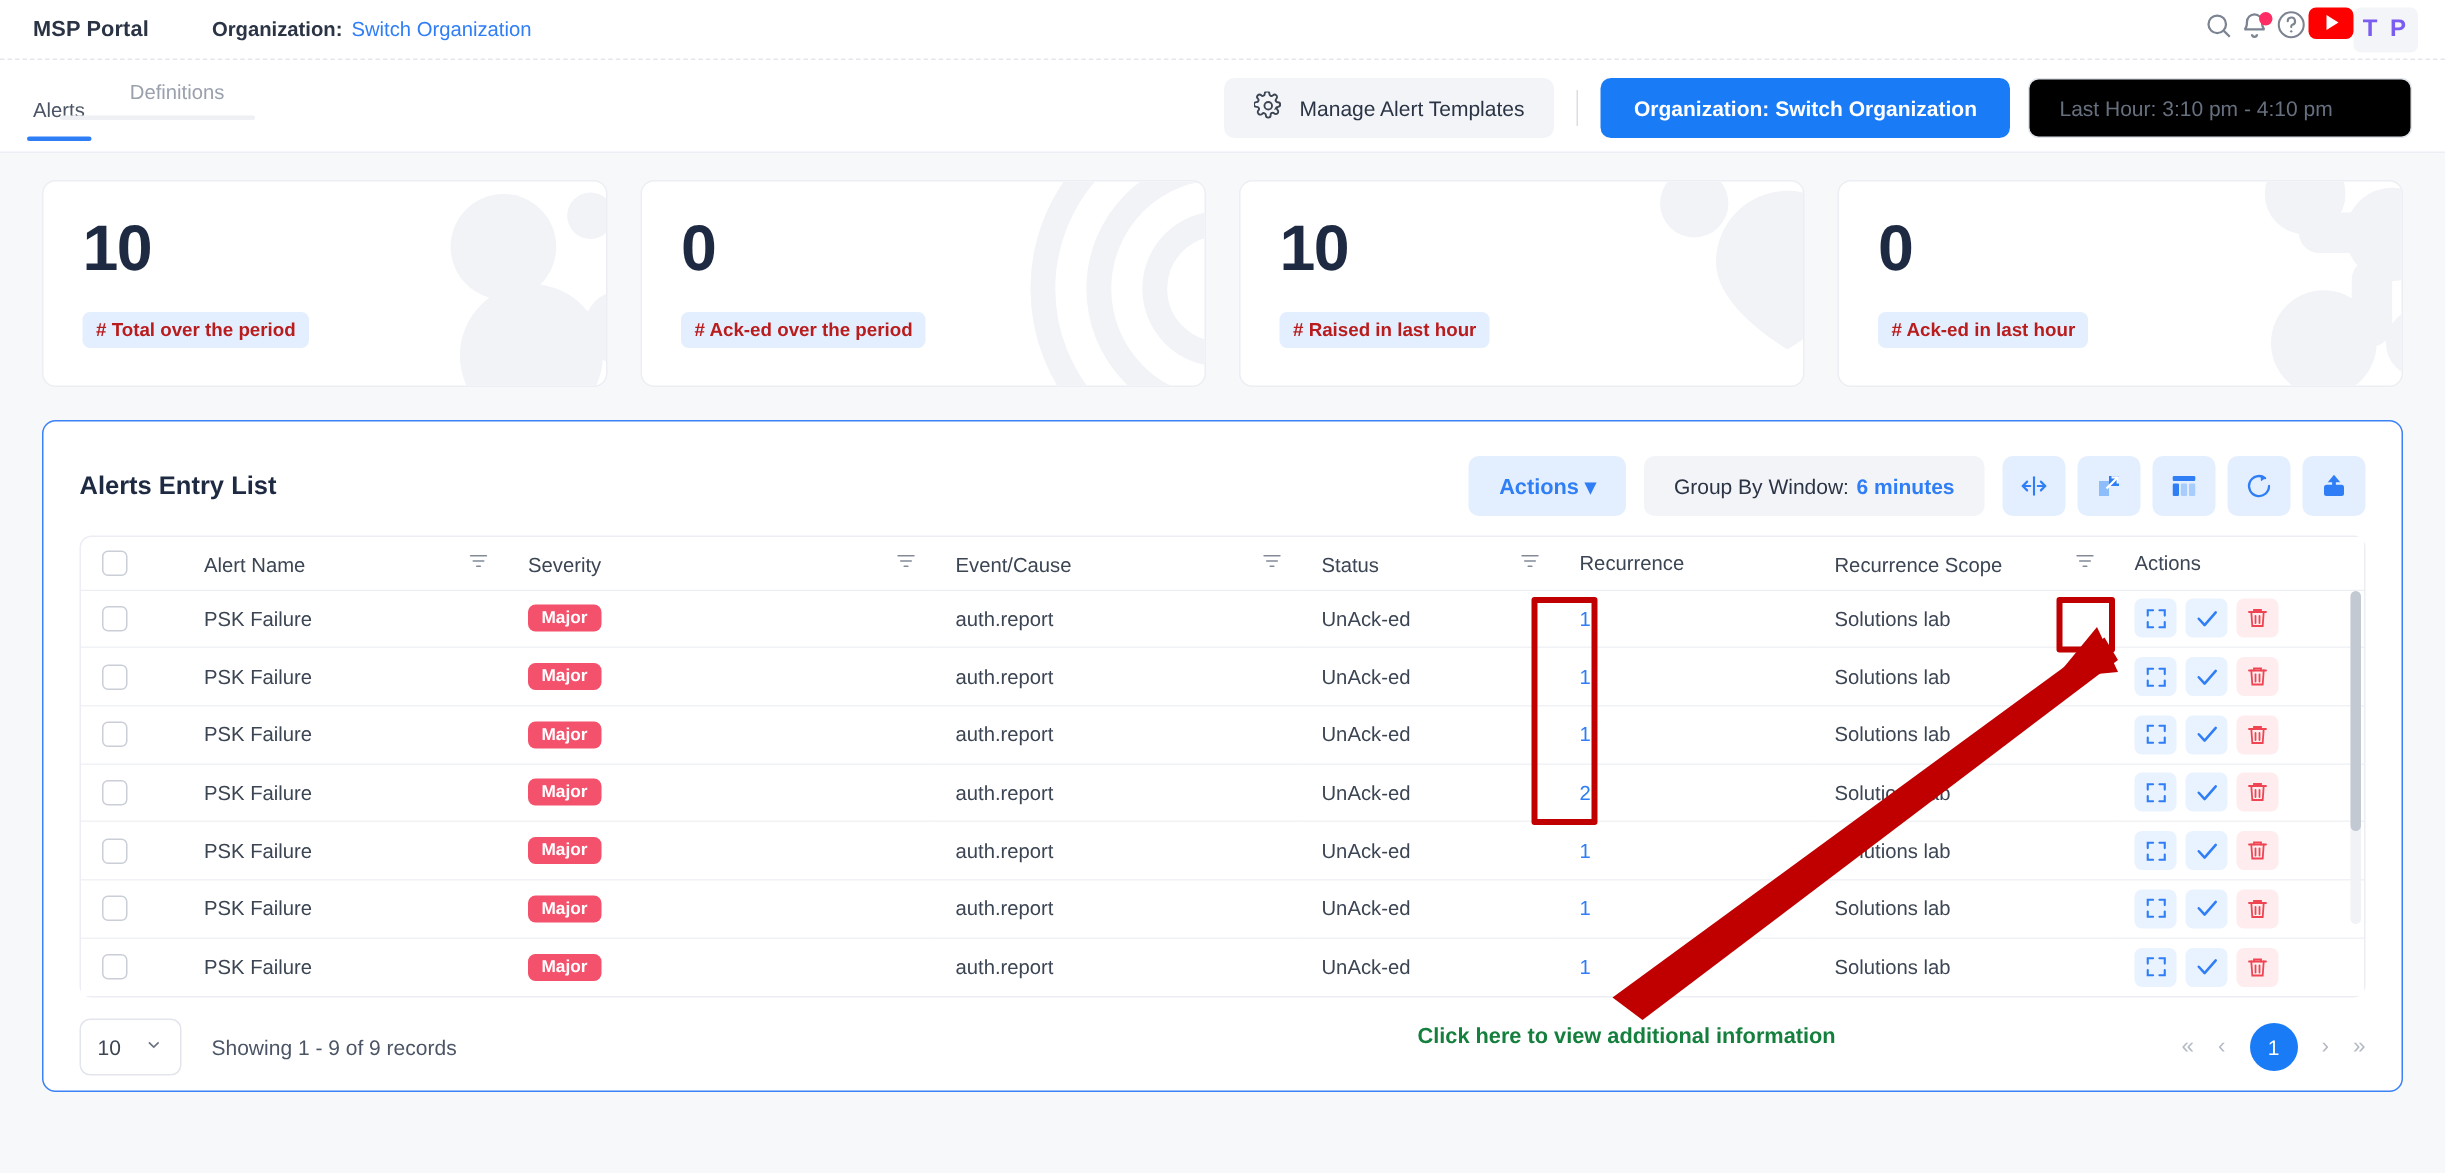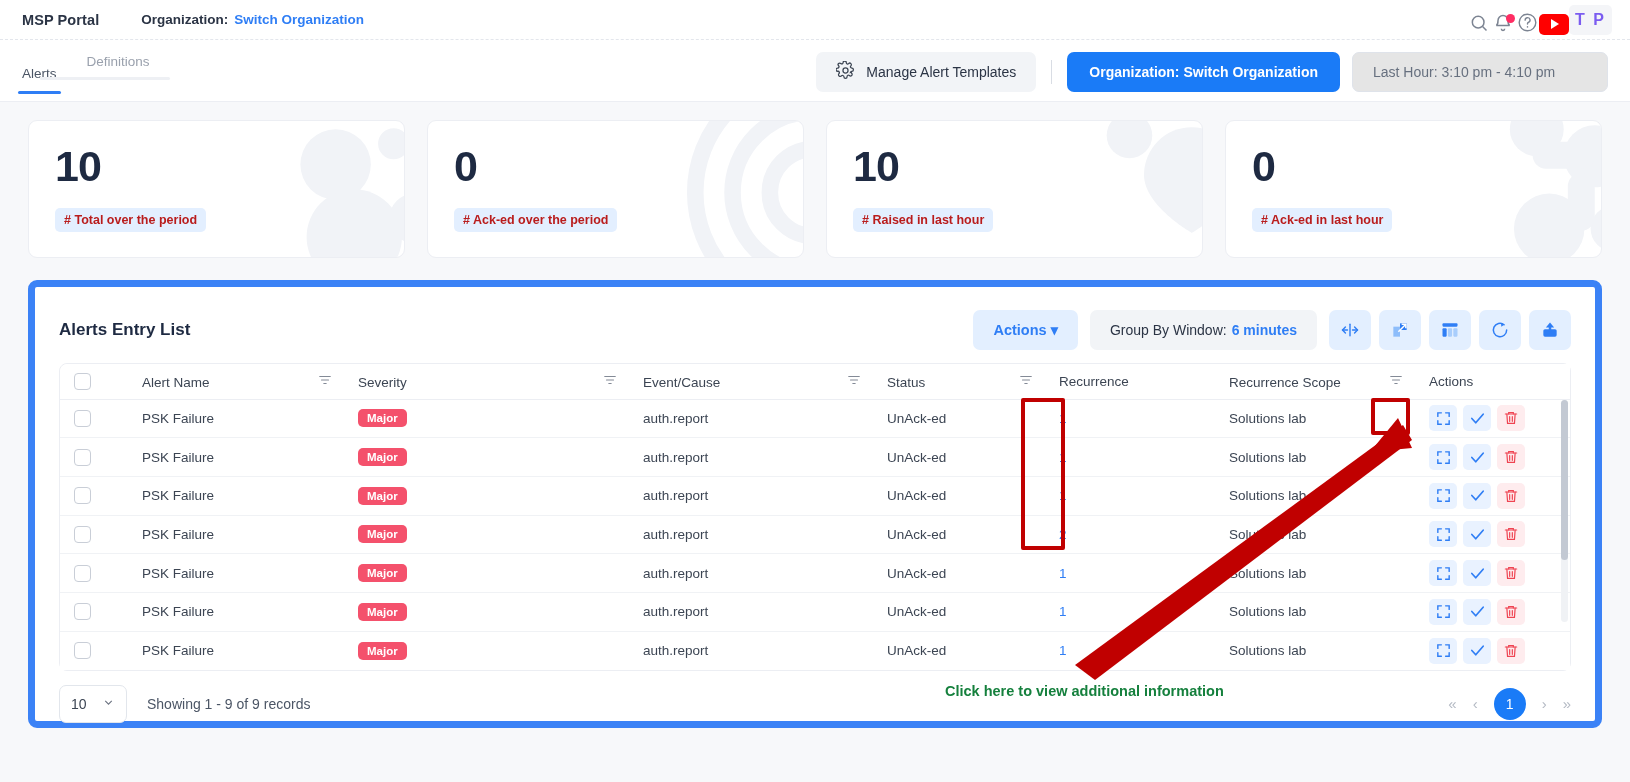--- a/index.html
+++ b/index.html
@@ -14,22 +14,22 @@
   
   .topbar {
     height: 40px; background: #ffffff;
     display: flex; align-items: center;
     padding: 0 18px 0 22px;
     border-bottom: 1px dashed #e3e6ec;
     position: relative;
   }
   .brand { font-size: 14.5px; font-weight: 700; color: #2b3445; letter-spacing: .1px; }
   .org-wrap { margin-left: 42px; font-size: 13.5px; font-weight: 700; color: #2b3445; display:flex; gap:6px; }
-  .org-link { color: #2f7ef5; font-weight: 700; cursor: pointer; }
-  .top-icons { margin-left: auto; display: flex; align-items: flex-end; }
+  .org-link { color: #2f7ef5; font-weight: 400; cursor: pointer; }
+  .top-icons { margin-left: auto; display: flex; align-items: flex-start; }
   .ticon { width: 24px; height: 24px; display: flex; align-items: center; justify-content: center; cursor: pointer; position: relative; }
   .bell-dot { position: absolute; right: 0px; top: 3px; width: 9px; height: 9px; border-radius: 50%; background: #ff2d63; }
   .yt {
     width: 30px; height: 21px; border-radius: 5px; background: #ff0000;
     display: flex; align-items: center; justify-content: center;
   }
   .yt i { width: 0; height: 0; border-left: 8px solid #fff; border-top: 5px solid transparent; border-bottom: 5px solid transparent; margin-left: 2px;}
   .avatar {
     min-width: 40px; height: 30px; border-radius: 5px; background: #f4f5f8;
     display:flex; align-items:center; justify-content:center; gap:4px;
@@ -61,41 +61,41 @@
     cursor: pointer; font-family: inherit;
   }
   .sep { width:1px; height: 24px; background:#d9dde4; margin: 0 15px; }
   .btn-org {
     background: #1a7bf7; color: #fff; border: none; border-radius: 7px;
     height: 40px; padding: 0 22px; font-size: 14px; font-weight: 700; cursor: pointer; font-family: inherit;
   }
   .time-box {
     margin-left: 12px; border: 1px solid #dfe3ea; border-radius: 7px;
     height: 40px; display: flex; align-items: center; padding: 0 20px;
-    font-size: 14px; color: #67707f; background:#e5e5e5; cursor: pointer; min-width: 256px;
+    font-size: 14px; color: #67707f; background:#000000; cursor: pointer; min-width: 256px;
   }
 
   
   .kpis { display: flex; gap: 22px; padding: 18px 28px 0 28px; }
   .kpi {
     flex: 1; height: 138px; background: #fff; border: 1px solid #eceef3;
     border-radius: 9px; position: relative; overflow: hidden; padding: 24px 26px;
   }
   .kpi-num { font-size: 43px; font-weight: 700; color: #1e2a42; line-height: 1; letter-spacing:-1px;}
   .kpi-badge {
     display: inline-block; margin-top: 20px; background: #e3efff; color: #b91c1c;
     font-size: 12.5px; font-weight: 700; border-radius: 5px; padding: 5px 9px;
   }
   .deco { position: absolute; inset: 0; pointer-events: none; }
   .deco circle, .deco path, .deco rect { fill: #f1f3f7; }
   .deco .ring { fill: none; stroke: #f1f3f7; stroke-width: 16; }
 
   
   .panel {
-    margin: 22px 28px 0 28px; background: #fff; border: 7px solid #3b82f6;
+    margin: 22px 28px 0 28px; background: #fff; border: 1px solid #3b82f6;
     border-radius: 9px; padding: 20px 24px 18px 24px; height: 448px;
   }
   .panel-head { display: flex; align-items: center; height: 46px; }
   .panel-title { font-size: 17px; font-weight: 700; color: #1e2a42; }
   .ph-right { margin-left: auto; display: flex; align-items: center; gap: 12px; }
   .actions-btn {
     background: #e3efff; color: #2f7ef5; border: none; border-radius: 7px;
     height: 40px; padding: 0 20px; font-size: 14.5px; font-weight: 700; cursor: pointer; font-family: inherit;
   }
   .search-box {

